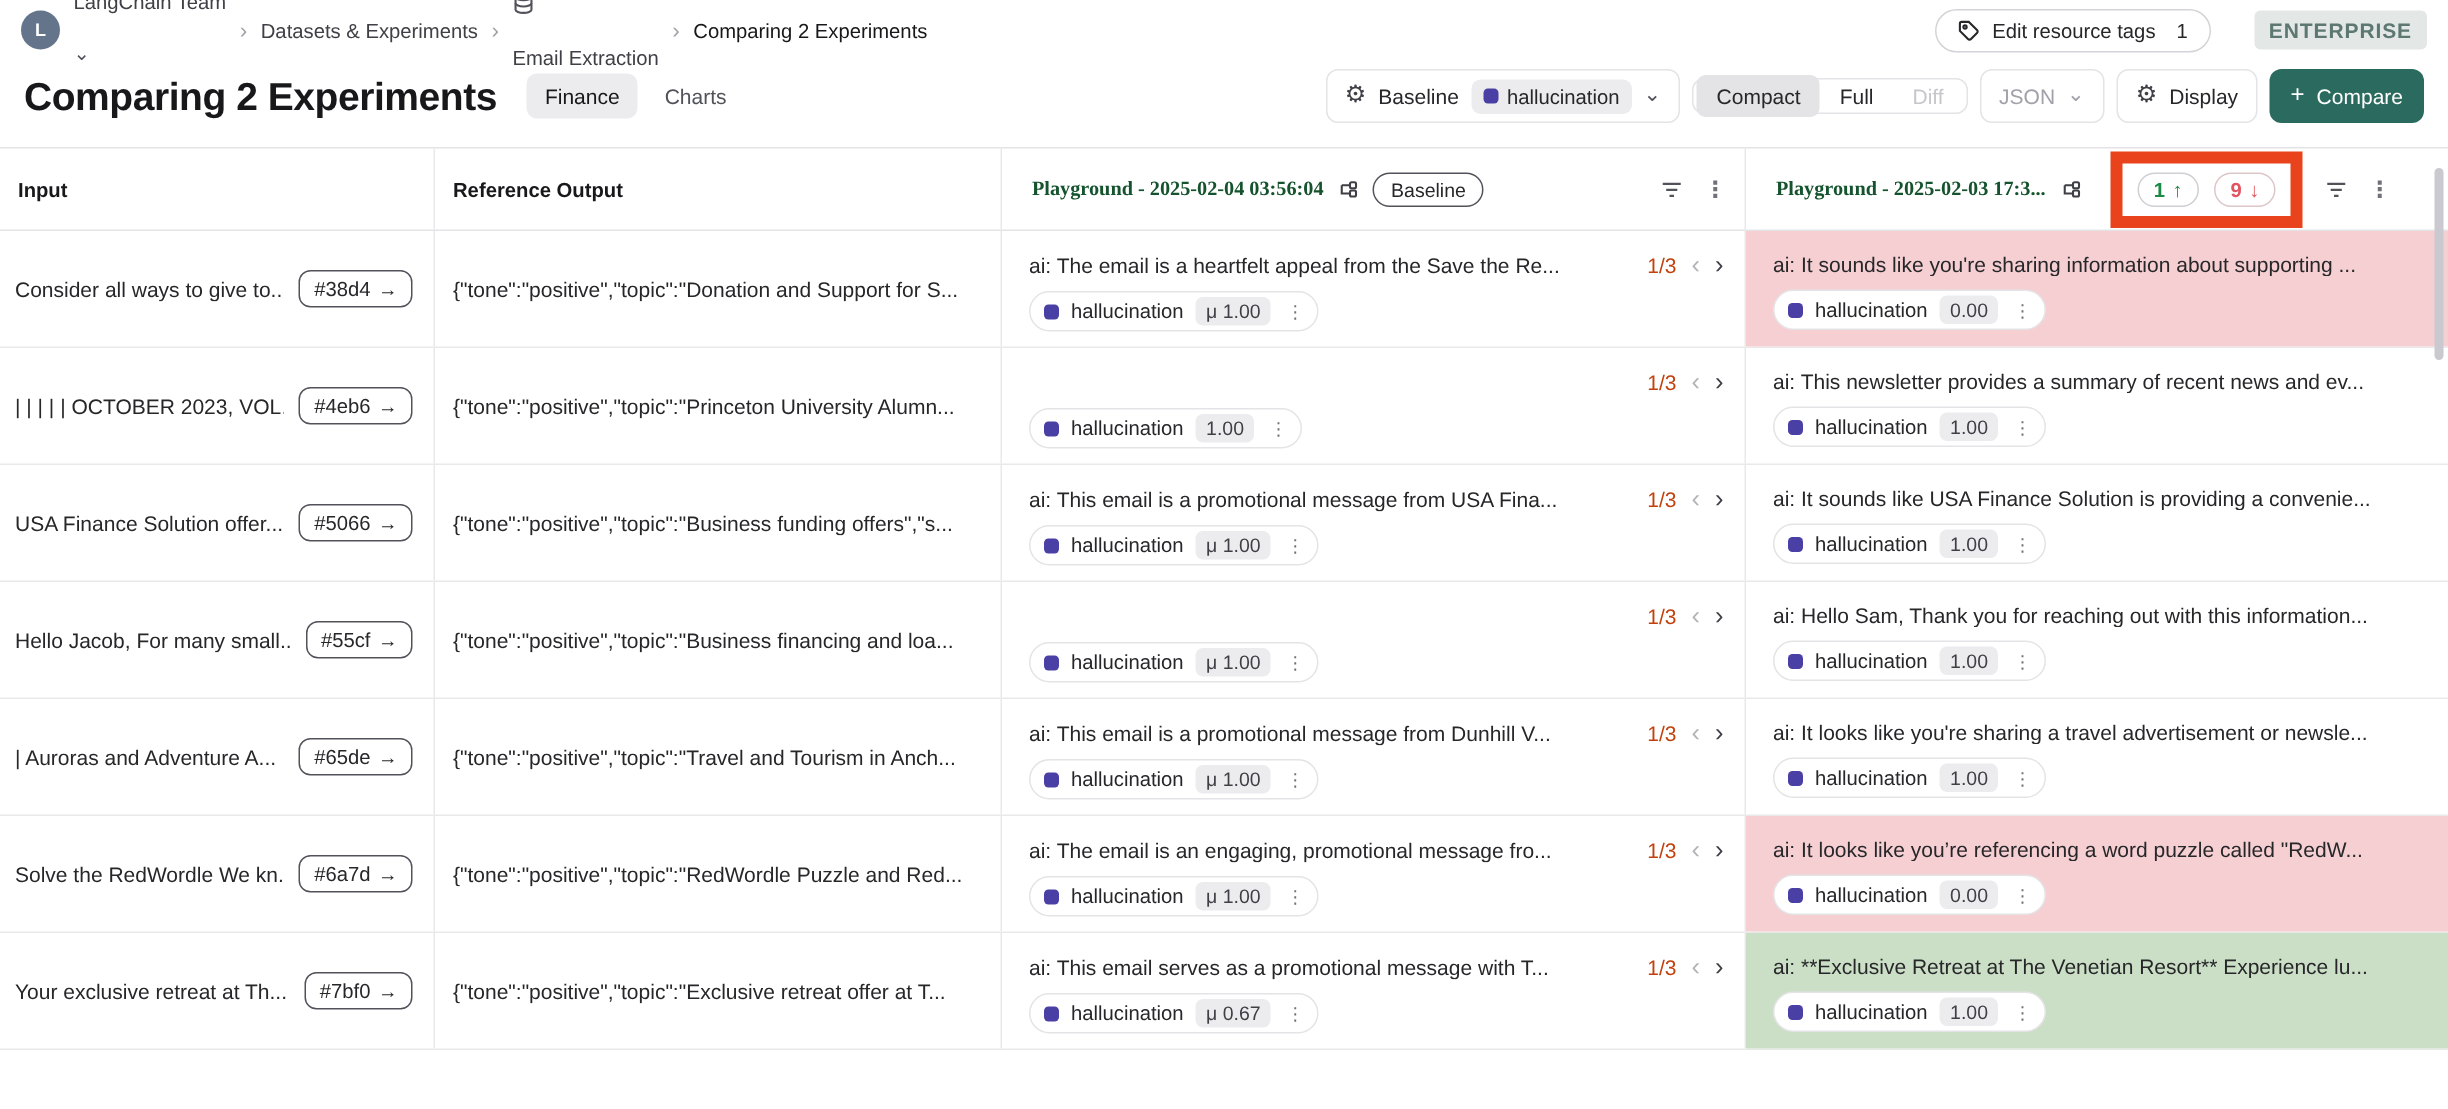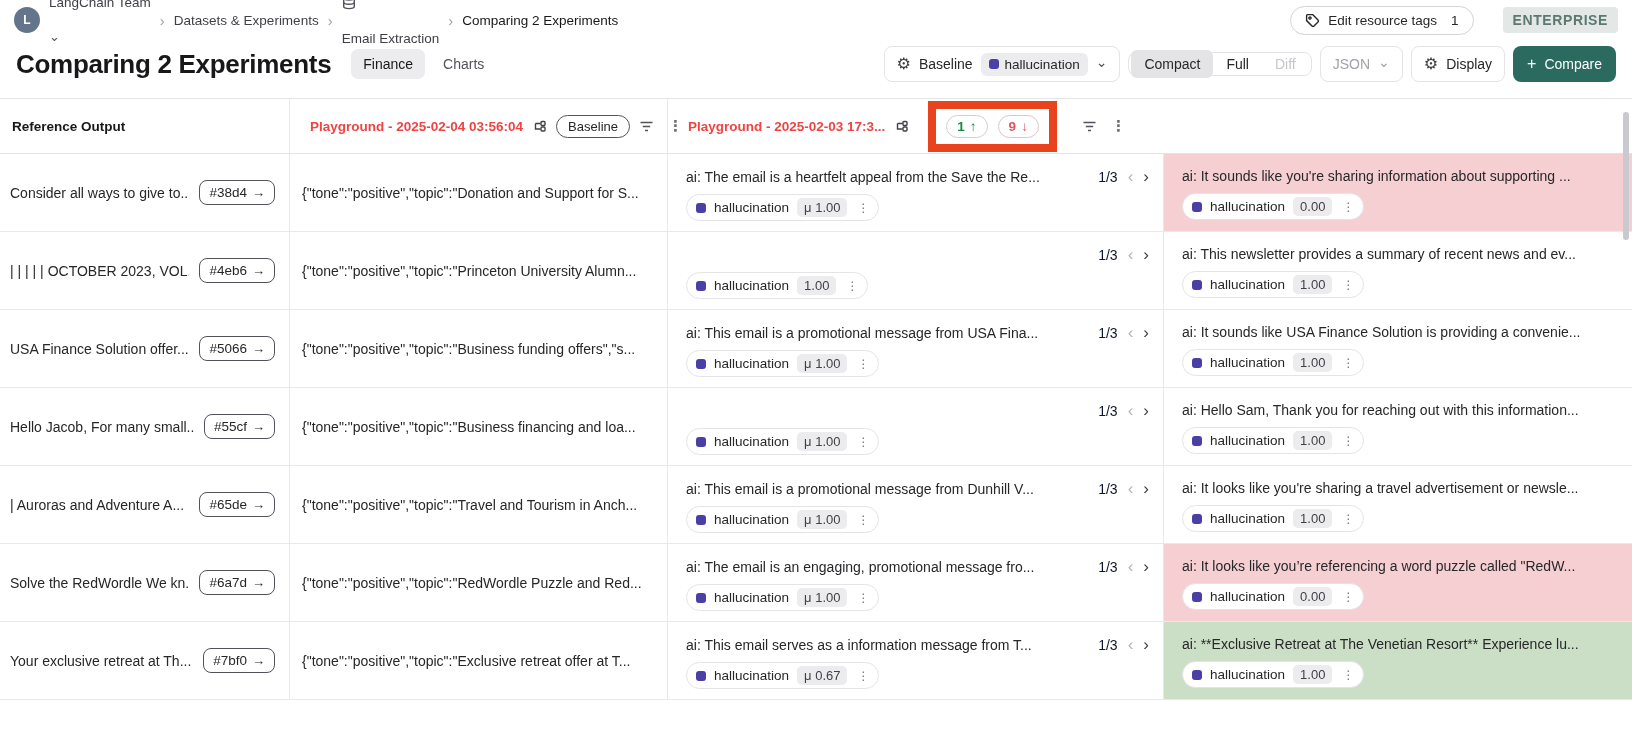--- a/index.html
+++ b/index.html
@@ -44,21 +44,21 @@
     border:none; border-radius:8px; height:36px; padding:0 14px; font-size:14px; cursor:pointer; }
   .plus { font-size:16px; line-height:1; }
 
   
   .grid-cols { display:grid; grid-template-columns:290px 378px 496px 468px; }
   .thead { border-top:1px solid #e4e4e7; border-bottom:1px solid #e4e4e7; height:56px; }
   .th { display:flex; align-items:center; font-size:13.5px; font-weight:700; color:#18181b;
     padding:0 12px; border-right:1px solid #e9e9ec; overflow:visible; white-space:nowrap; }
   .th:last-child { border-right:none; }
   .th-exp { font-weight:600; color:#3f3f46; gap:9px; padding-left:20px; }
-  .exp-name { font-weight:600; color:#ef4444; }
+  .exp-name { font-weight:600; color:#14532d;font-family:Liberation Serif, serif; }
   .baseline-pill { border:1.3px solid #52525b; border-radius:999px; padding:3px 11px; font-size:13px; font-weight:400; color:#27272a; }
   .icon-btn { margin-left:0; background:none; border:none; cursor:pointer; color:#52525b; display:flex; align-items:center; }
   .th-right { margin-left:auto; display:flex; align-items:center; gap:14px; }
   .kebab { color:#71717a; font-size:15px; letter-spacing:0; cursor:pointer; }
   .annotation-box { border:8px solid #e8431c; padding:6px 10px; margin:-13px 0 -13px 10px;
     display:flex; align-items:center; gap:10px; background:transparent; }
   .delta { border:1px solid #cfcfd4; border-radius:999px; padding:3px 10px; font-size:13.5px;
     display:flex; align-items:center; gap:5px; background:#fff; cursor:pointer; }
   .delta.up { color:#1a8a46; }
   .delta.down { color:#e25560; border-color:#ddc6c8; }
@@ -69,21 +69,21 @@
   .c-input { display:flex; align-items:center; justify-content:space-between; padding:0 14px 0 10px; gap:10px; }
   .cell-text { font-size:14px; color:#27272a; white-space:nowrap; overflow:hidden; }
   .id-badge { display:flex; align-items:center; gap:5px; border:1.3px solid #52525b; border-radius:8px;
     padding:4px 9px; font-size:13.5px; color:#27272a; background:#fff; cursor:pointer; white-space:nowrap; }
   .id-arrow { font-size:13px; }
   .c-ref { display:flex; align-items:center; padding:0 12px; }
   .c-exp { display:flex; flex-direction:column; padding:14px 12px 0 18px; }
   .exp-top { display:flex; align-items:center; gap:8px; }
   .ai-text { font-size:14px; color:#27272a; white-space:nowrap; overflow:hidden; flex:1; }
   .pager { display:flex; align-items:center; gap:10px; margin-left:auto; padding-right:2px; }
-  .pager-count { font-size:14px; color:#0f172a; }
+  .pager-count { font-size:14px; color:#c2410c; }
   .pg-btn { background:none; border:none; font-size:17px; line-height:1; cursor:pointer; padding:0; }
   .pg-prev { color:#b3b3ba; }
   .pg-next { color:#3f3f46; }
   .fb-pill { margin-top:9px; align-self:flex-start; display:flex; align-items:center; gap:8px;
     border:1px solid #e4e4e7; border-radius:999px; background:#fff; padding:3px 7px 3px 9px; cursor:pointer; }
   .fb-label { font-size:13.5px; color:#27272a; }
   .fb-score { background:#ececef; border-radius:5px; padding:2px 7px; font-size:13px; color:#3f3f46; white-space:nowrap; }
   .fb-kebab { color:#71717a; font-size:12px; padding:0 2px; }
   .bg-pink { background:#f5cfd2; }
   .bg-green { background:#cbdfc6; }
@@ -165,20 +165,21 @@
         <span>Display</span>
       </span>
       <button class="compare-btn">
         <span class="plus">+</span>
         <span>Compare</span>
       </button>
     </span>
   </div>
 
   <div class="thead grid-cols">
+    <div class="th">Input</div>
     <div class="th">Reference Output</div>
     <div class="th th-exp">
       <span class="exp-name">Playground - 2025-02-04 03:56:04</span>
       <span class="icon">
         <svg width="15" height="15" viewBox="0 0 15 15" fill="none" stroke="#3f3f46" stroke-width="1.4">
           <path d="M3.5 4.5h5M3.5 4.5v5.5h5"></path>
           <rect x="9" y="2.5" width="4" height="4" rx="1"></rect>
           <rect x="9" y="8" width="4" height="4" rx="1"></rect>
         </svg>
       </span>
@@ -467,21 +468,21 @@
       <span class="id-badge">
         <span>#7bf0</span>
         <span class="id-arrow">→</span>
       </span>
     </div>
     <div class="cell c-ref">
       <span class="cell-text">{"tone":"positive","topic":"Exclusive retreat offer at T...</span>
     </div>
     <div class="cell c-exp">
       <div class="exp-top">
-        <span class="ai-text">ai: This email serves as a information message from T...</span>
+        <span class="ai-text">ai: This email serves as a promotional message with T...</span>
         <span class="pager">
           <span class="pager-count">1/3</span>
           <button class="pg-btn pg-prev">‹</button>
           <button class="pg-btn pg-next">›</button>
         </span>
       </div>
       <span class="fb-pill">
         <span class="sq"></span>
         <span class="fb-label">hallucination</span>
         <span class="fb-score">μ 0.67</span>

